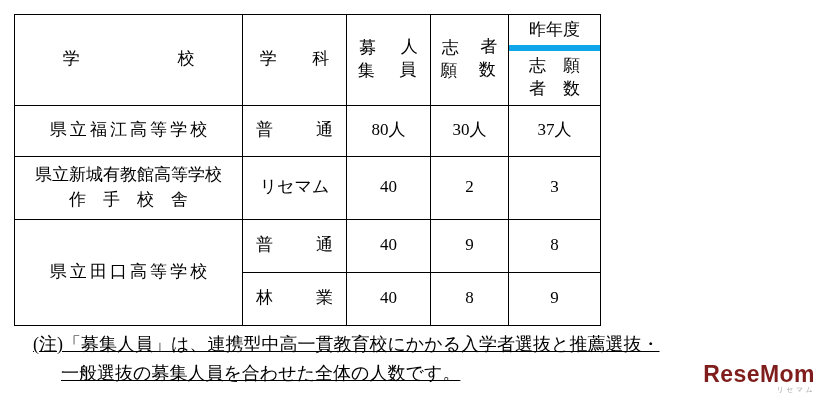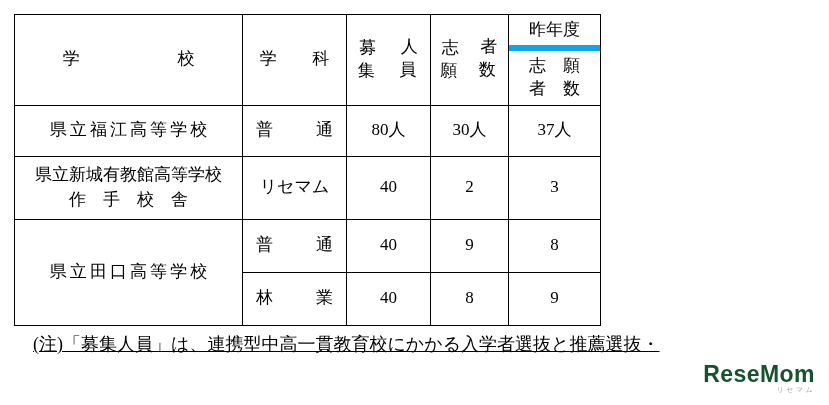--- a/index.html
+++ b/index.html
@@ -124,21 +124,21 @@
     bottom: 10px;
     text-align: right;
     color: #8d8d8d;
     user-select: none;
   }
   .watermark .wm-main {
     font-family: "Liberation Sans", sans-serif;
     font-size: 23px;
     font-weight: bold;
     letter-spacing: 0.02em;
-    color: #14532d;
+    color: #7f1d1d;
   }
   .watermark .wm-sub {
     font-family: "Liberation Sans", sans-serif;
     font-size: 7px;
     letter-spacing: 0.34em;
     color: #a8a8a8;
     margin-top: -3px;
   }
 </style>
 </head>
@@ -208,20 +208,21 @@
         <td class="spaced-small">林　　業</td>
         <td class="num">40</td>
         <td class="num">8</td>
         <td class="num">9</td>
       </tr>
     </tbody>
   </table>
 
   <div class="note">
     <span class="line l1">(注)「募集人員」は、連携型中高一貫教育校にかかる入学者選抜と推薦選抜・</span>
+    <span class="line l2">一般選抜の募集人員を合わせた全体の人数です。</span>
   </div>
 
   <div class="watermark">
     <div class="wm-main">ReseMom</div>
     <div class="wm-sub">リセマム</div>
   </div>
 
 </div>
 
 </body></html>

